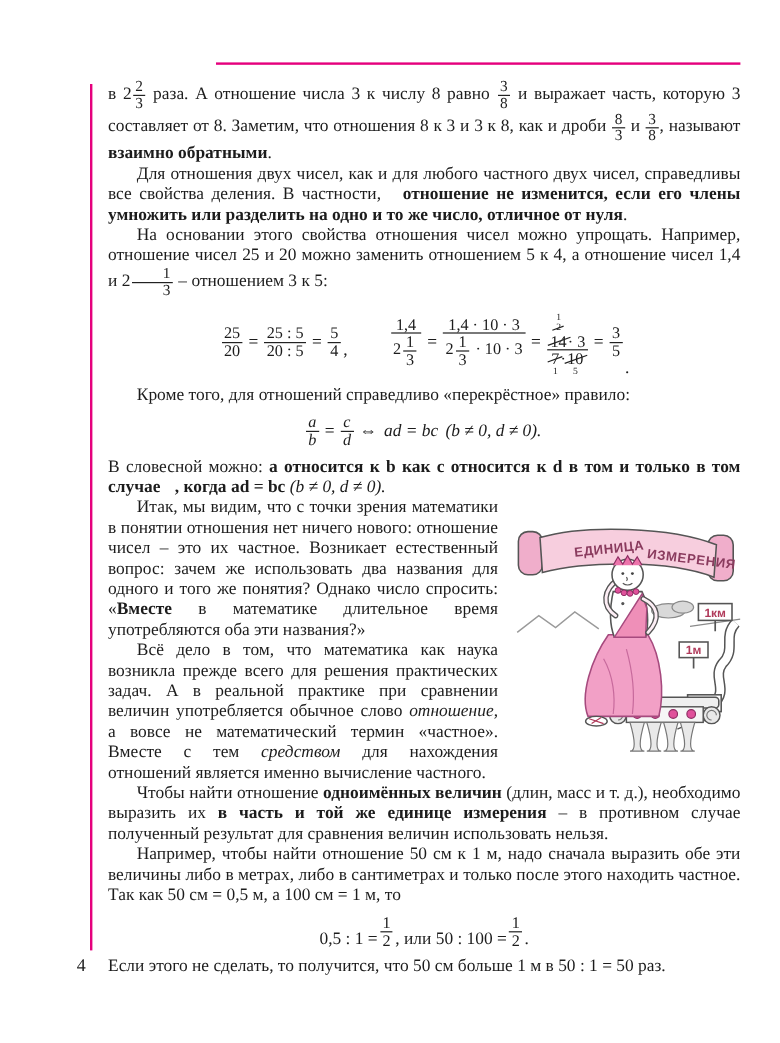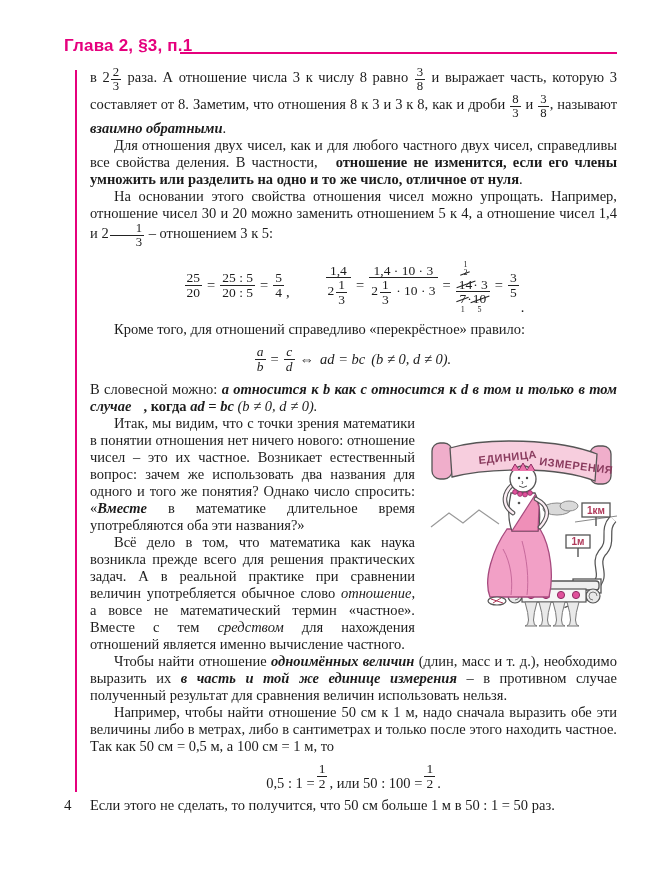--- a/index.html
+++ b/index.html
@@ -21,21 +21,21 @@
 
   
   .content{
     position:absolute;left:90px;top:66px;width:527px;
     font-size:14.5px;line-height:17px;text-align:justify;
   }
   p.par{margin:0;}
   p.ind{text-indent:24px;}
   .b{font-weight:bold;margin-left:12px;}
   .i{font-style:italic;margin-top:26px;}
-  .bi{font-weight:bold;font-style:italic;}
+  .bi{font-weight:bold;}
   .m{font-style:italic;}
 
   
   .frac{display:inline-block;vertical-align:-0.62em;text-align:center;
         line-height:1.02;font-size:0.88em;margin:0 1px;}
   .frac .fn{display:block;border-bottom:1.1px solid #222;padding:0 2px;}
   .frac .fd{display:block;padding:0 2px;}
   .frac.sm{font-size:10px;vertical-align:-0.5em;}
 
   
@@ -61,31 +61,30 @@
   }
   .fig svg{display:block;width:190px;height:198px;}
 
   .pagenum{position:absolute;left:64px;top:797px;font-size:15px;}
 </style>
 </head>
 <body>
 
 <div class="page">
 
-  <div class="chapter">Глава 2, §3, п.1</div>
   <div class="header-rule"></div>
   <div class="vrule"></div>
 
   <div class="content">
 
     <p class="par"><span>в 2</span><span class="frac"><span class="fn">2</span><span class="fd">3</span></span><span> раза. А отношение числа 3 к числу 8 равно </span><span class="frac"><span class="fn">3</span><span class="fd">8</span></span><span> и выражает часть, которую 3 составляет от 8. Заметим, что отношения 8 к 3 и 3 к 8, как и дроби </span><span class="frac"><span class="fn">8</span><span class="fd">3</span></span><span> и </span><span class="frac"><span class="fn">3</span><span class="fd">8</span></span><span>, называют </span><span class="bi">взаимно обратными</span><span>.</span></p>
 
     <p class="par ind"><span>Для отношения двух чисел, как и для любого частного двух чисел, справедливы все свойства деления. В частности, </span><span class="b">отношение не изменится, если его члены умножить или разделить на одно и то же число, отличное от нуля</span><span>.</span></p>
 
-    <p class="par ind"><span>На основании этого свойства отношения чисел можно упрощать. Например, отношение чисел 30 и 20 можно заменить отношением 5 к 4, а отношение чисел 1,4 и 2</span><span class="frac"><span class="fn">1</span><span class="fd">3</span></span><span> – отношением 3 к 5:</span></p>
+    <p class="par ind"><span>На основании этого свойства отношения чисел можно упрощать. Например, отношение чисел 25 и 20 можно заменить отношением 5 к 4, а отношение чисел 1,4 и 2</span><span class="frac"><span class="fn">1</span><span class="fd">3</span></span><span> – отношением 3 к 5:</span></p>
 
     <div class="eq">
       <span class="grp"><span class="frac"><span class="fn">25</span><span class="fd">20</span></span><span class="op">=</span><span class="frac"><span class="fn">25 : 5</span><span class="fd">20 : 5</span></span><span class="op">=</span><span class="frac"><span class="fn">5</span><span class="fd">4</span></span><span class="trail">,</span></span><span class="gap"></span><span class="grp"><span class="frac"><span class="fn">1,4</span><span class="fd"><span>2</span><span class="frac sm"><span class="fn">1</span><span class="fd">3</span></span></span></span><span class="op">=</span><span class="frac"><span class="fn">1,4 · 10 · 3</span><span class="fd"><span>2</span><span class="frac sm"><span class="fn">1</span><span class="fd">3</span></span><span> · 10 · 3</span></span></span><span class="op">=</span><span class="frac"><span class="fn"><span class="rowline">
                 <span class="nstack">
                   <span class="xtiny">1</span>
                   <span class="xtiny struck">2</span>
                   <span class="struck">14</span>
                 </span>
                 <span> · 3</span>
               </span></span><span class="fd"><span class="rowline2">

